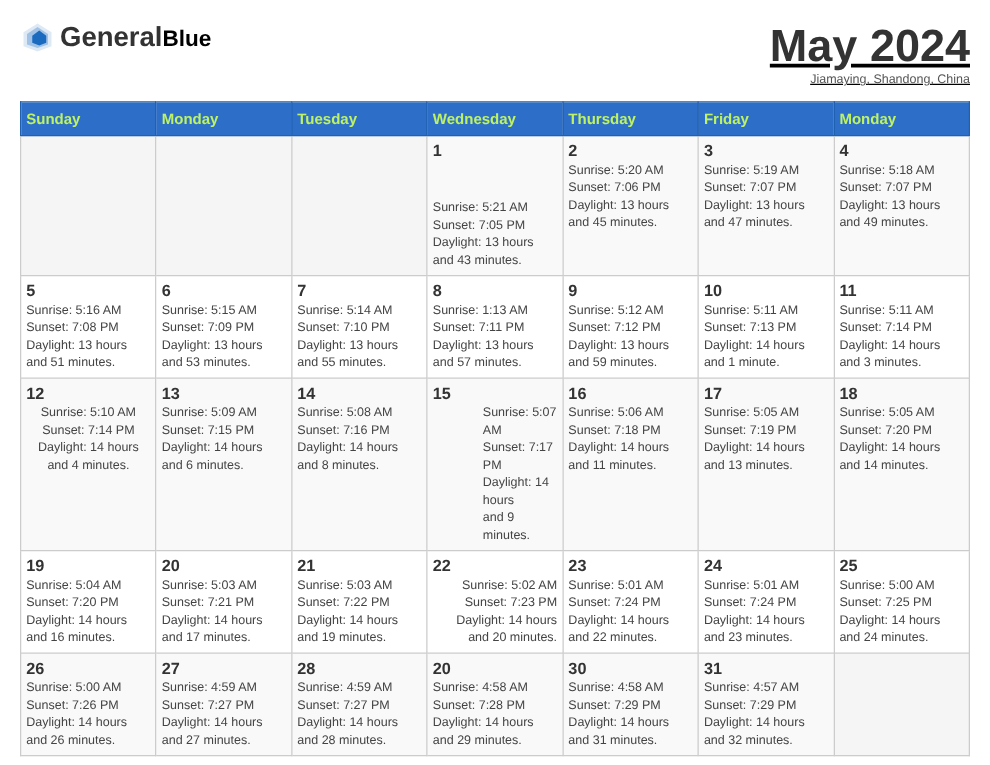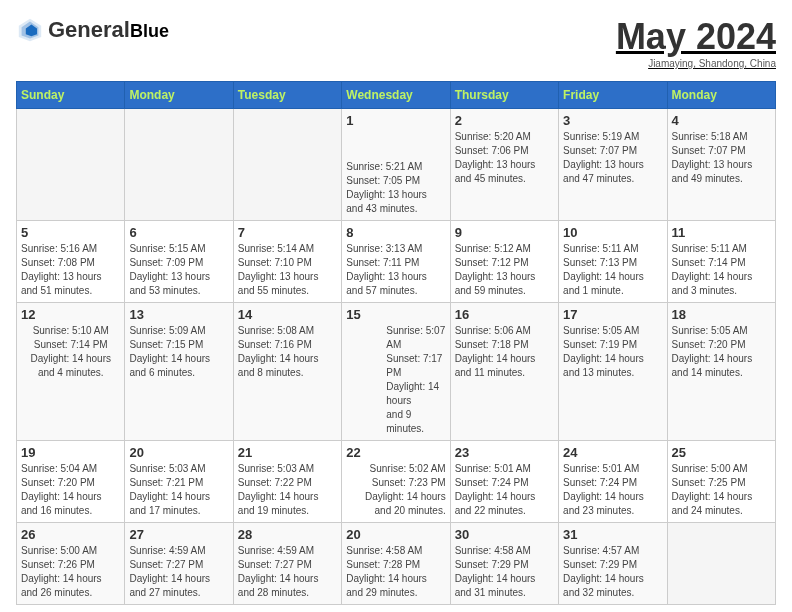--- a/index.html
+++ b/index.html
@@ -171,21 +171,21 @@
         </td>
         <td>
           <div class="day-number">7</div>
           <div class="day-info" style="white-space: pre-line;">Sunrise: 5:14 AM
 Sunset: 7:10 PM
 Daylight: 13 hours
 and 55 minutes.</div>
         </td>
         <td>
           <div class="day-number">8</div>
-          <div class="day-info" style="white-space: pre-line;">Sunrise: 3:13 AM
+          <div class="day-info" style="white-space: pre-line;">Sunrise: 1:13 AM
 Sunset: 7:11 PM
 Daylight: 13 hours
 and 57 minutes.</div>
         </td>
         <td>
           <div class="day-number">9</div>
           <div class="day-info" style="white-space: pre-line;">Sunrise: 5:12 AM
 Sunset: 7:12 PM
 Daylight: 13 hours
 and 59 minutes.</div>

